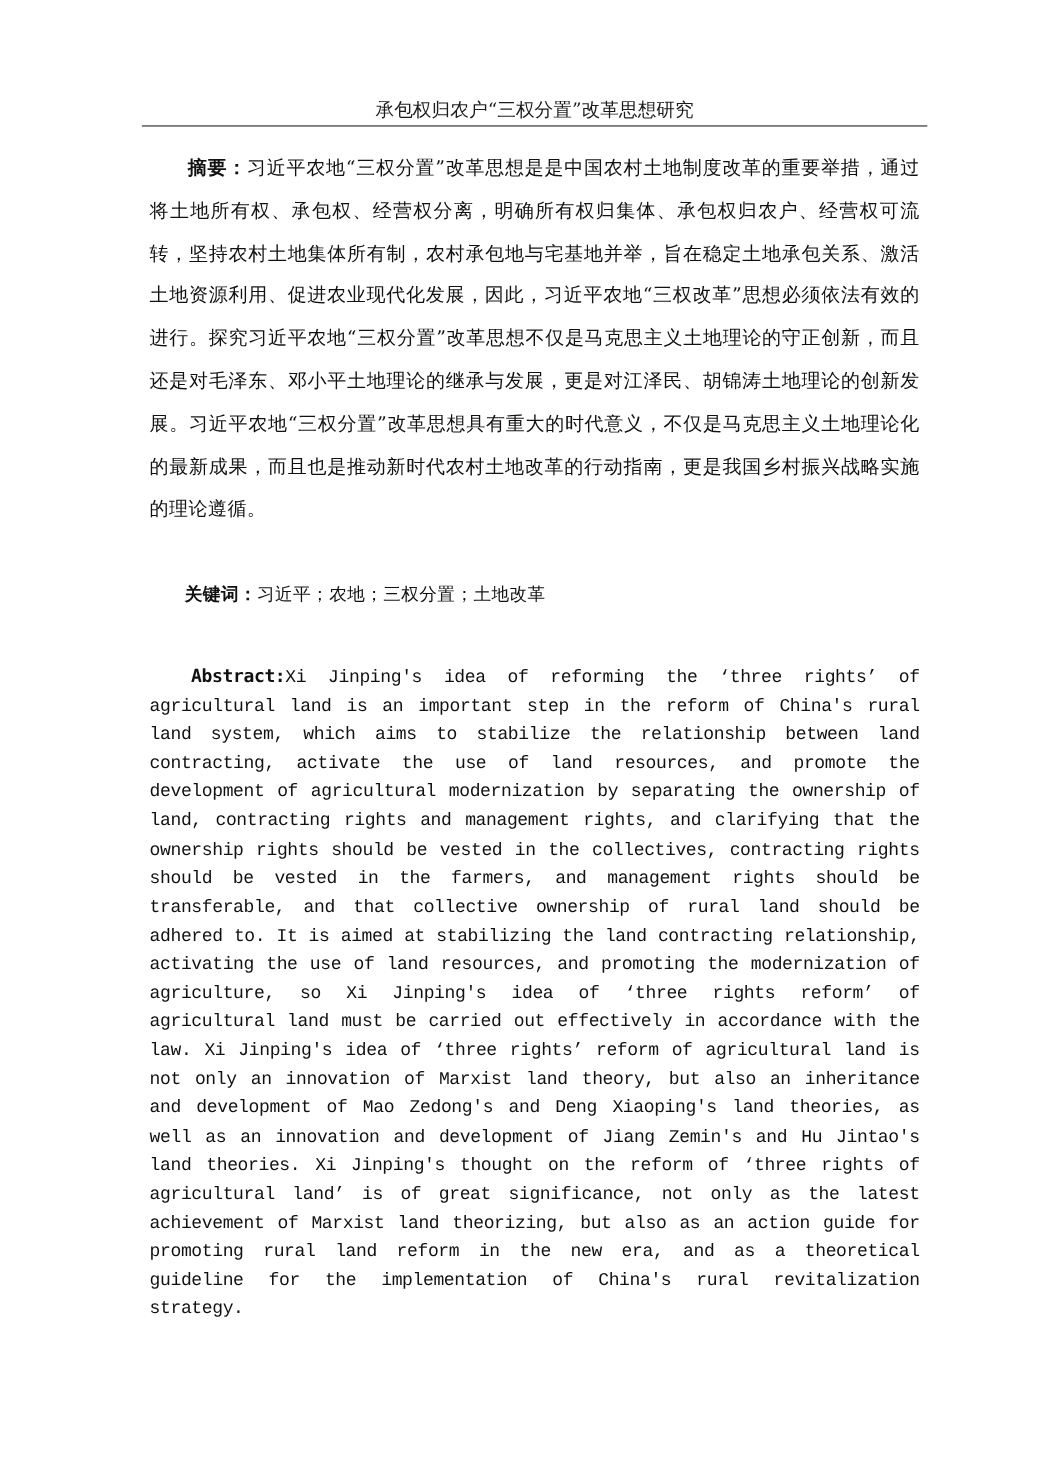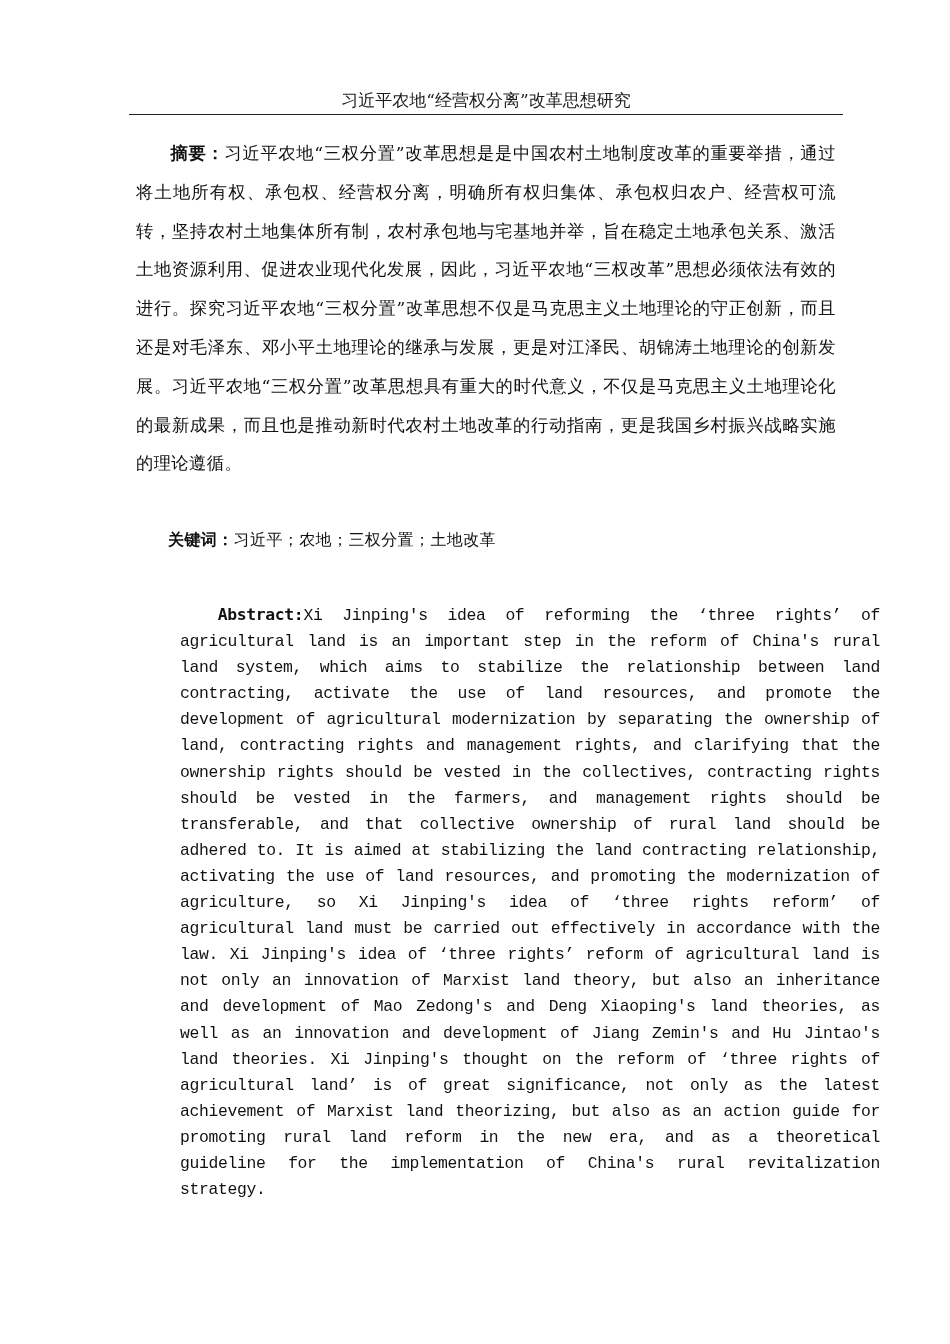--- a/index.html
+++ b/index.html
@@ -68,35 +68,34 @@
   .en-abstract {
     position: absolute;
     left: 136px;
     top: 602px;
     width: 700px;
     font-family: "Liberation Mono", "DejaVu Sans Mono", monospace;
     font-size: 16.4px;
     line-height: 26.1px;
     text-align: justify;
     letter-spacing: -0.35px;
-    margin-left: 44px;
   }
   .en-abstract p {
     margin: 0;
     text-indent: 2.3em;
   }
   .en-label {
     font-family: "DejaVu Sans Mono", "Liberation Mono", monospace;
     font-weight: bold;
   }
 </style>
 </head>
 <body>
 
-<div class="running-header">习近平农地“经营权分离”改革思想研究</div>
+<div class="running-header">承包权归农户“三权分置”改革思想研究</div>
 <div class="header-rule"></div>
 
 <div class="cn-abstract">
   <p><span class="label-bold">摘要：</span><span>习近平农地“三权分置”改革思想是是中国农村土地制度改革的重要举措，通过将土地所有权、承包权、经营权分离，明确所有权归集体、承包权归农户、经营权可流转，坚持农村土地集体所有制，农村承包地与宅基地并举，旨在稳定土地承包关系、激活土地资源利用、促进农业现代化发展，因此，习近平农地“三权改革”思想必须依法有效的进行。探究习近平农地“三权分置”改革思想不仅是马克思主义土地理论的守正创新，而且还是对毛泽东、邓小平土地理论的继承与发展，更是对江泽民、胡锦涛土地理论的创新发展。习近平农地“三权分置”改革思想具有重大的时代意义，不仅是马克思主义土地理论化的最新成果，而且也是推动新时代农村土地改革的行动指南，更是我国乡村振兴战略实施的理论遵循。</span></p>
 </div>
 
 <div class="cn-keywords"><span class="label-bold">关键词：</span><span>习近平；农地；三权分置；土地改革</span></div>
 
 <div class="en-abstract">
   <p><span class="en-label">Abstract:</span><span>Xi Jinping's idea of reforming the ‘three rights’ of agricultural land is an important step in the reform of China's rural land system, which aims to stabilize the relationship between land contracting, activate the use of land resources, and promote the development of agricultural modernization by separating the ownership of land, contracting rights and management rights, and clarifying that the ownership rights should be vested in the collectives, contracting rights should be vested in the farmers, and management rights should be transferable, and that collective ownership of rural land should be adhered to. It is aimed at stabilizing the land contracting relationship, activating the use of land resources, and promoting the modernization of agriculture, so Xi Jinping's idea of ‘three rights reform’ of agricultural land must be carried out effectively in accordance with the law. Xi Jinping's idea of ‘three rights’ reform of agricultural land is not only an innovation of Marxist land theory, but also an inheritance and development of Mao Zedong's and Deng Xiaoping's land theories, as well as an innovation and development of Jiang Zemin's and Hu Jintao's land theories. Xi Jinping's thought on the reform of ‘three rights of agricultural land’ is of great significance, not only as the latest achievement of Marxist land theorizing, but also as an action guide for promoting rural land reform in the new era, and as a theoretical guideline for the implementation of China's rural revitalization strategy.</span></p>

